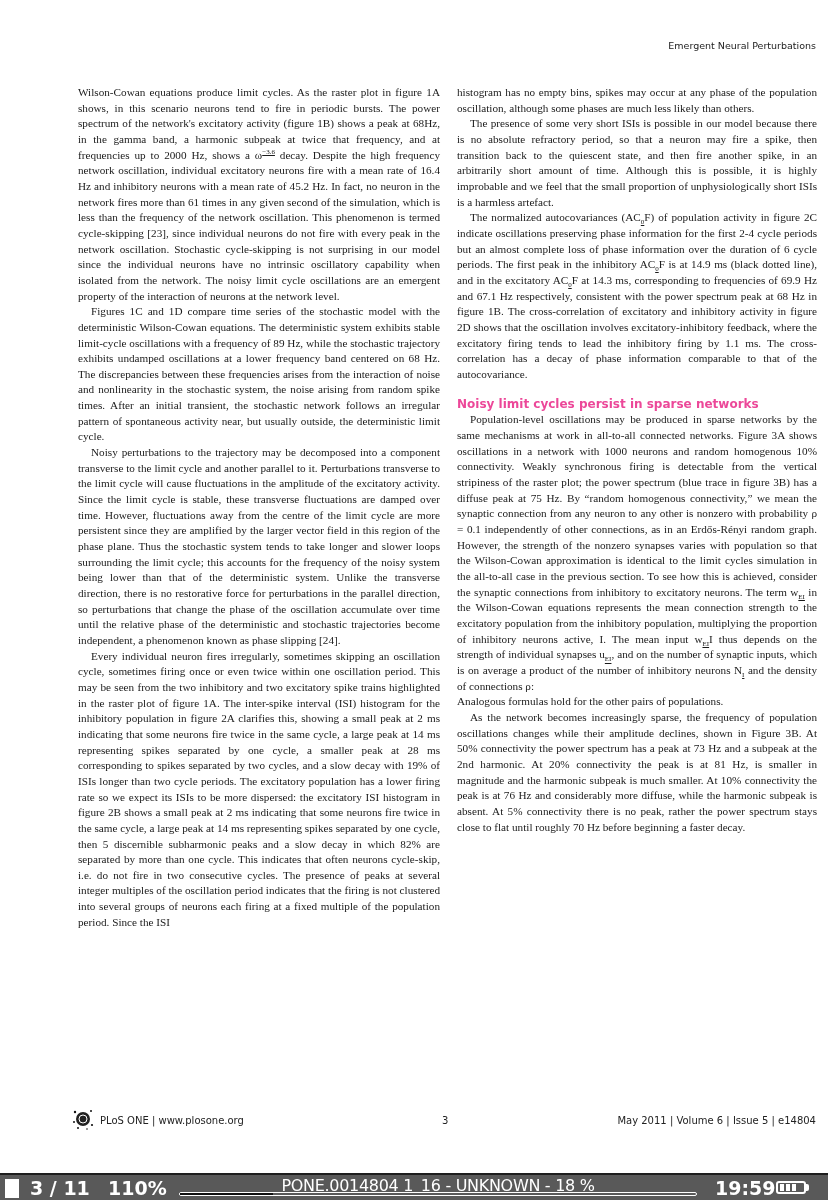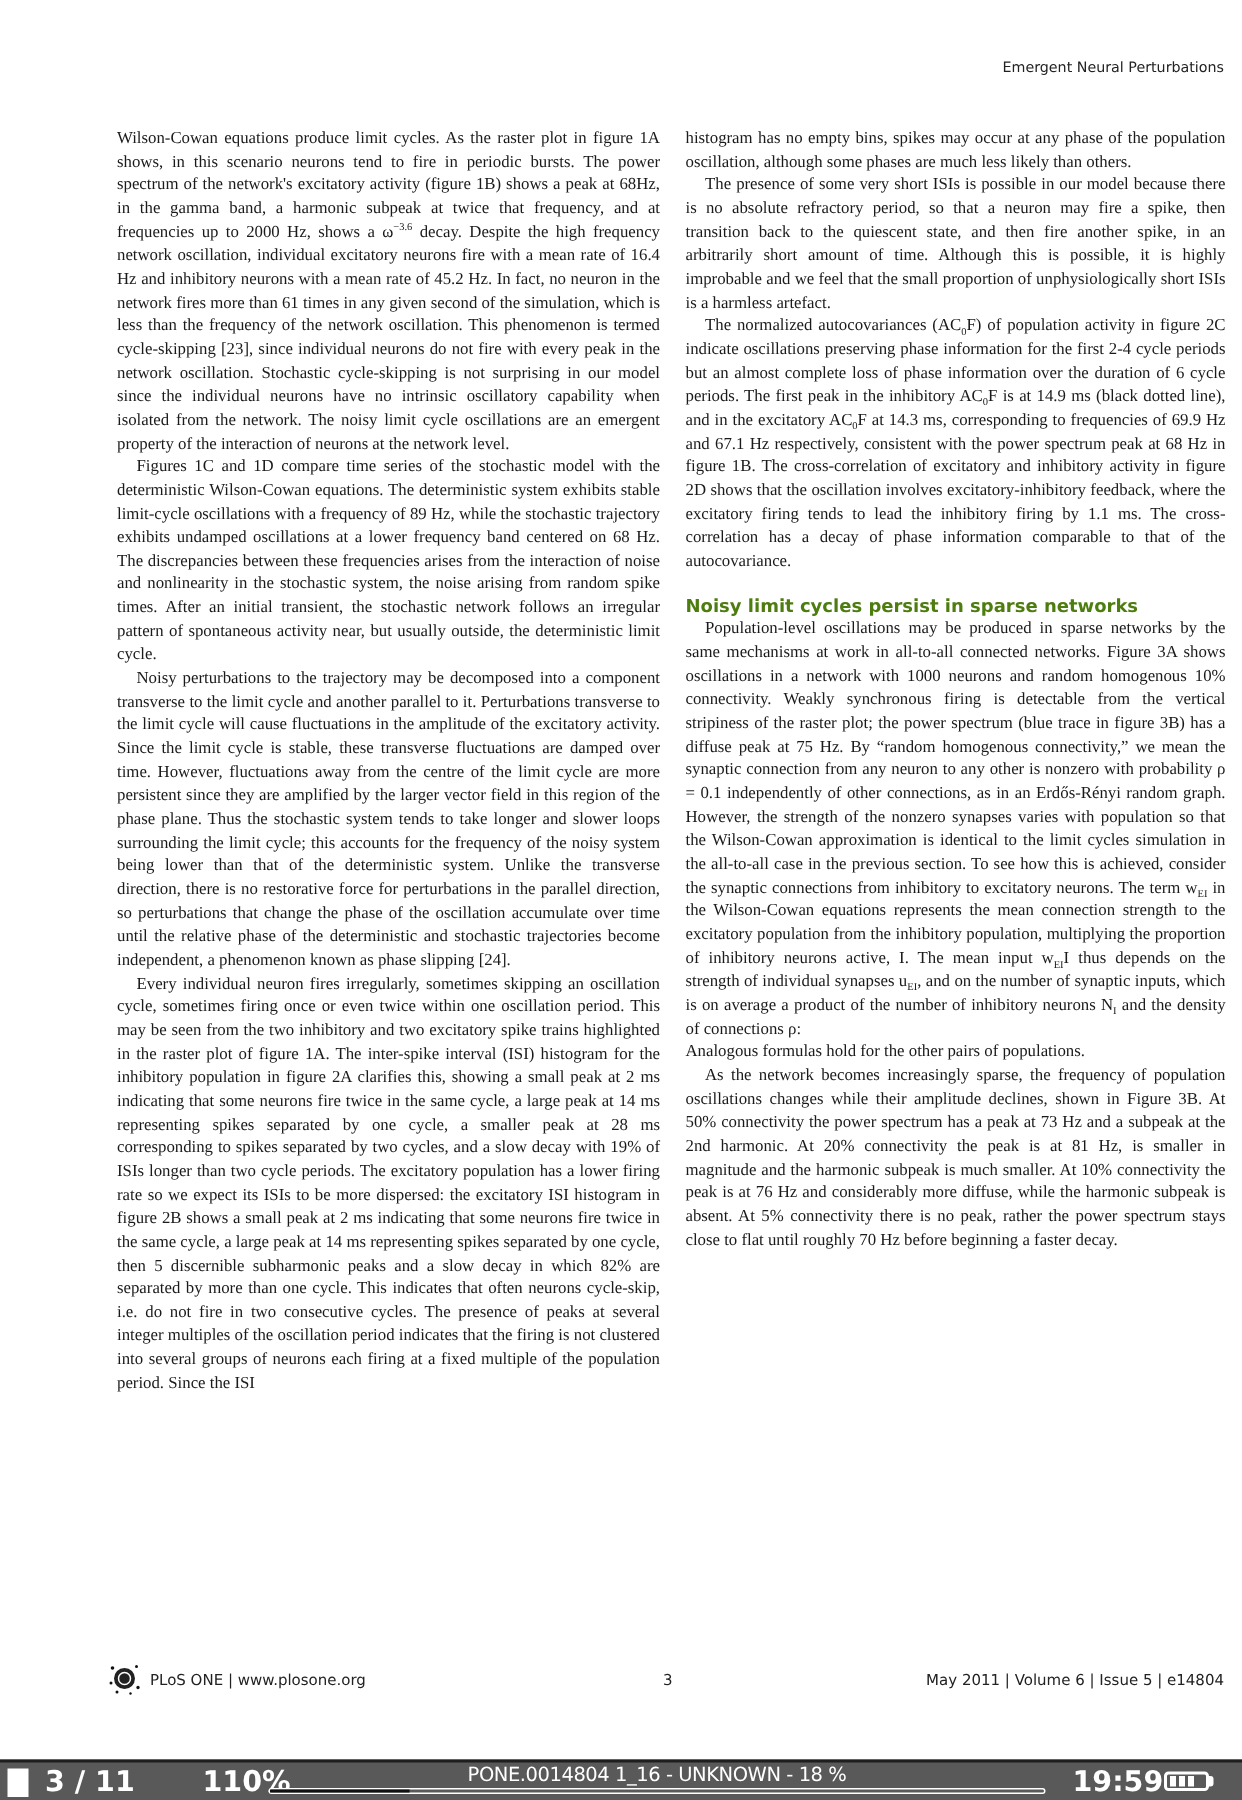--- a/index.html
+++ b/index.html
@@ -17,30 +17,30 @@
     position: absolute; top: 85px; width: 362px;
     font-size: 11.2px; line-height: 15.65px; text-align: justify;
     hyphens: auto;
   }
   .col.left { left: 78px; }
   .col.right { left: 457px; width: 360px; }
   .col p { margin: 0; }
   .col p.indent { text-indent: 13px; }
   .section-heading {
     font-family: "DejaVu Sans", "Liberation Sans", sans-serif;
-    font-size: 12px; line-height: 16px; margin: 14px 0 0 0; color: #4d7c0f;
+    font-size: 12px; line-height: 16px; margin: 14px 0 0 0; color: #ec4899;
     text-align: left;
   }
   .equation {
     display: flex; justify-content: space-between; align-items: center;
     margin: 16px 0 12px 0; padding-left: 110px;
     font-style: italic;
   }
   .equation .eq-num { font-style: normal; }
-  sub, sup { font-size: 7px; line-height: 0; }
+  sub, sup { font-size: 7px; line-height: 0; text-decoration: underline; }
   .footer {
     position: absolute; top: 1108px; left: 72px; right: 12px; height: 22px;
     font-family: "DejaVu Sans", "Liberation Sans", sans-serif;
     font-size: 10px; color: #222;
   }
   .footer .logo {
     position: absolute; left: 0; top: 0; width: 22px; height: 22px;
   }
   .footer .journal { position: absolute; left: 28px; top: 7px; }
   .footer .page-num { position: absolute; left: 370px; top: 7px; }
@@ -51,25 +51,25 @@
     font-family: "DejaVu Sans", "Liberation Sans", sans-serif;
     color: #ffffff;
   }
   .statusbar .page-box {
     position: absolute; left: 5px; top: 4px; width: 14px; height: 19px; background: #fff;
   }
   .statusbar .page-indicator {
     position: absolute; left: 30px; top: 2px; font-size: 19px; font-weight: bold;
   }
   .statusbar .zoom-level {
-    position: absolute; left: 108px; top: 2px; font-size: 19px; font-weight: bold; margin-left: 27px;
+    position: absolute; left: 108px; top: 2px; font-size: 19px; font-weight: bold;
   }
   .statusbar .doc-title {
     position: absolute; left: 180px; width: 516px; top: 1px; text-align: center;
-    font-size: 13px; letter-spacing: -0.3px;
+    font-size: 16px; letter-spacing: -0.3px;
   }
   .statusbar .progress-track {
     position: absolute; left: 179px; top: 17px; width: 516px; height: 2px;
     border: 1px solid #ffffff; border-radius: 2px; background: #595959;
   }
   .statusbar .progress-fill {
     position: absolute; left: 0; top: 0; height: 2px; background: #111;
   }
   .statusbar .clock {
     position: absolute; left: 715px; top: 2px; font-size: 19px; font-weight: bold;

